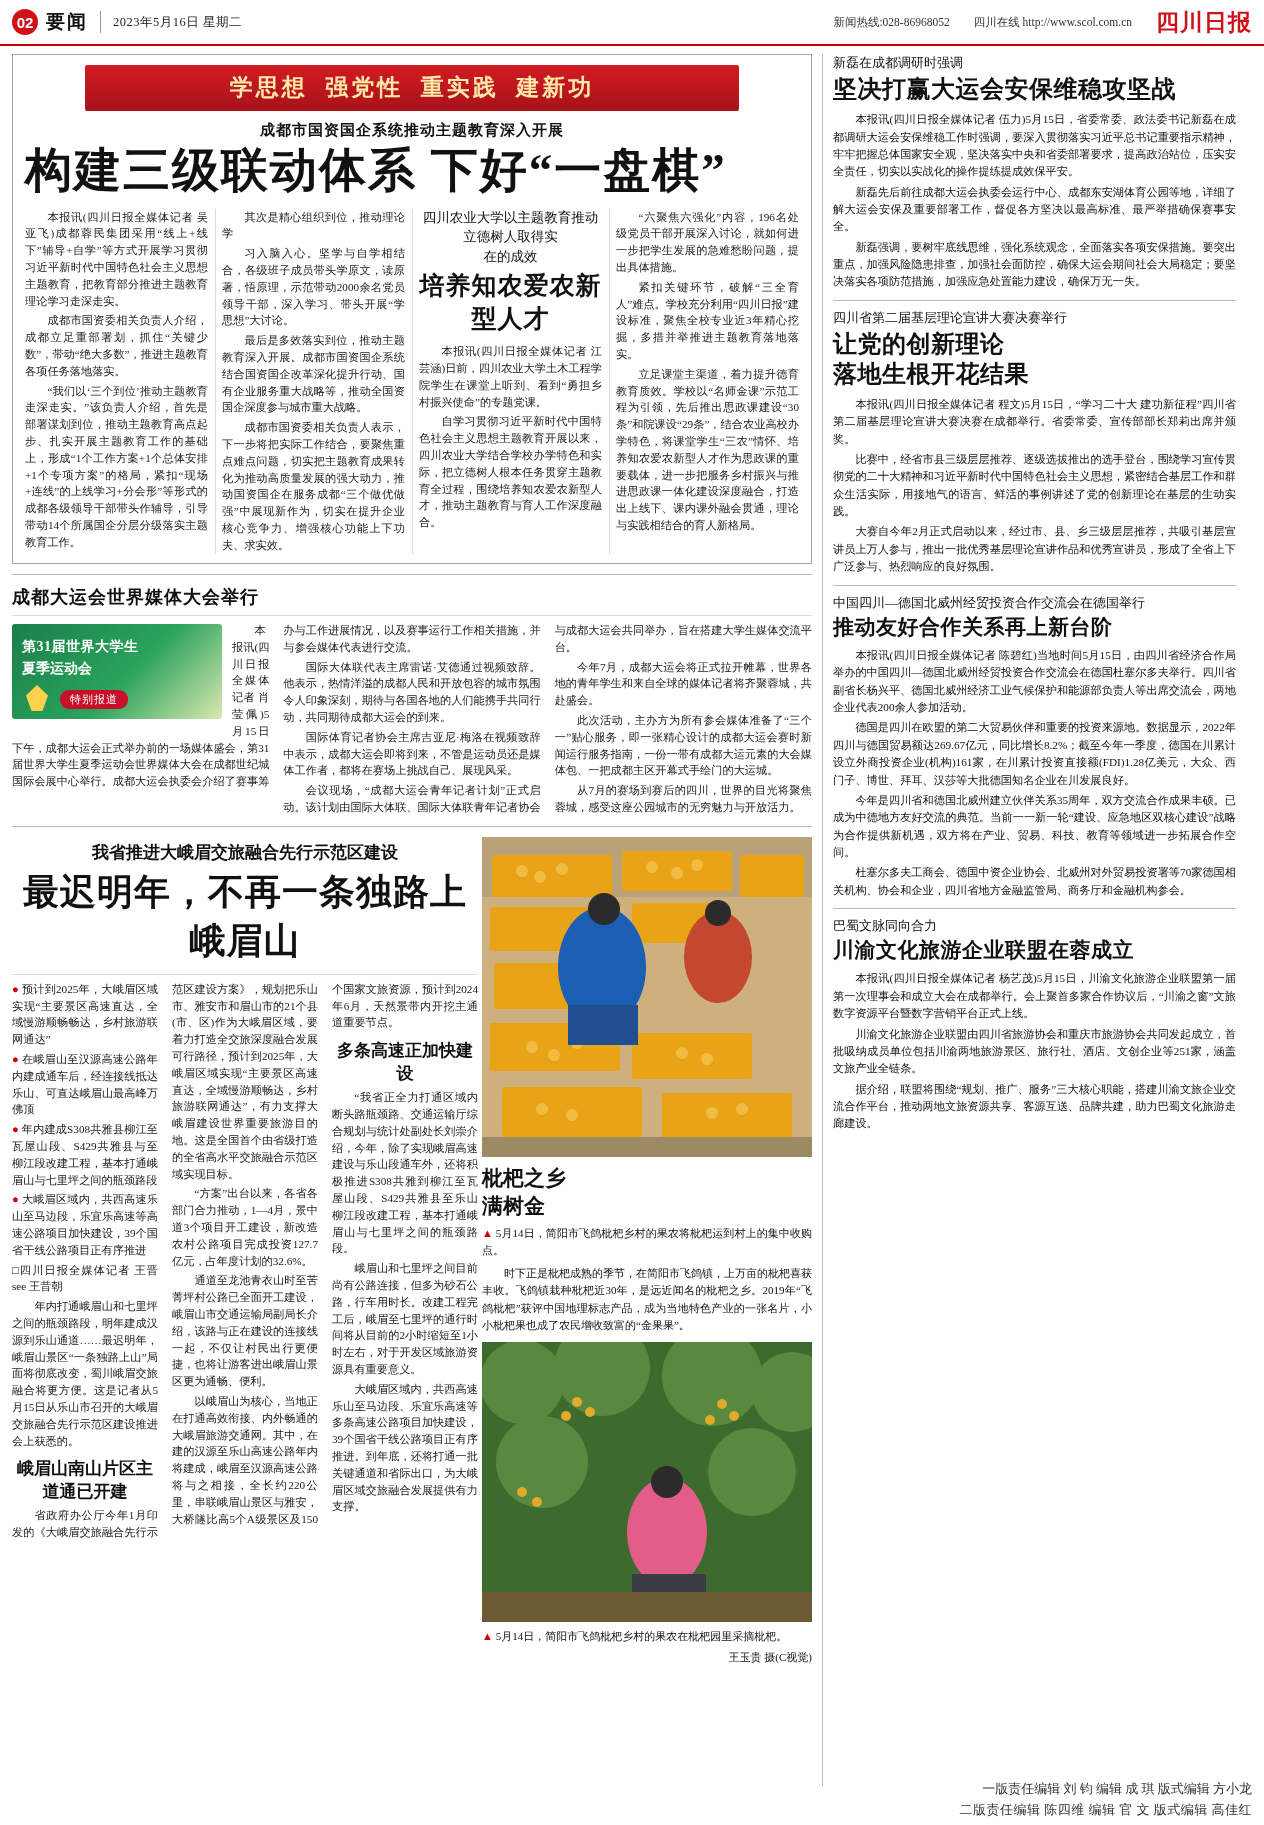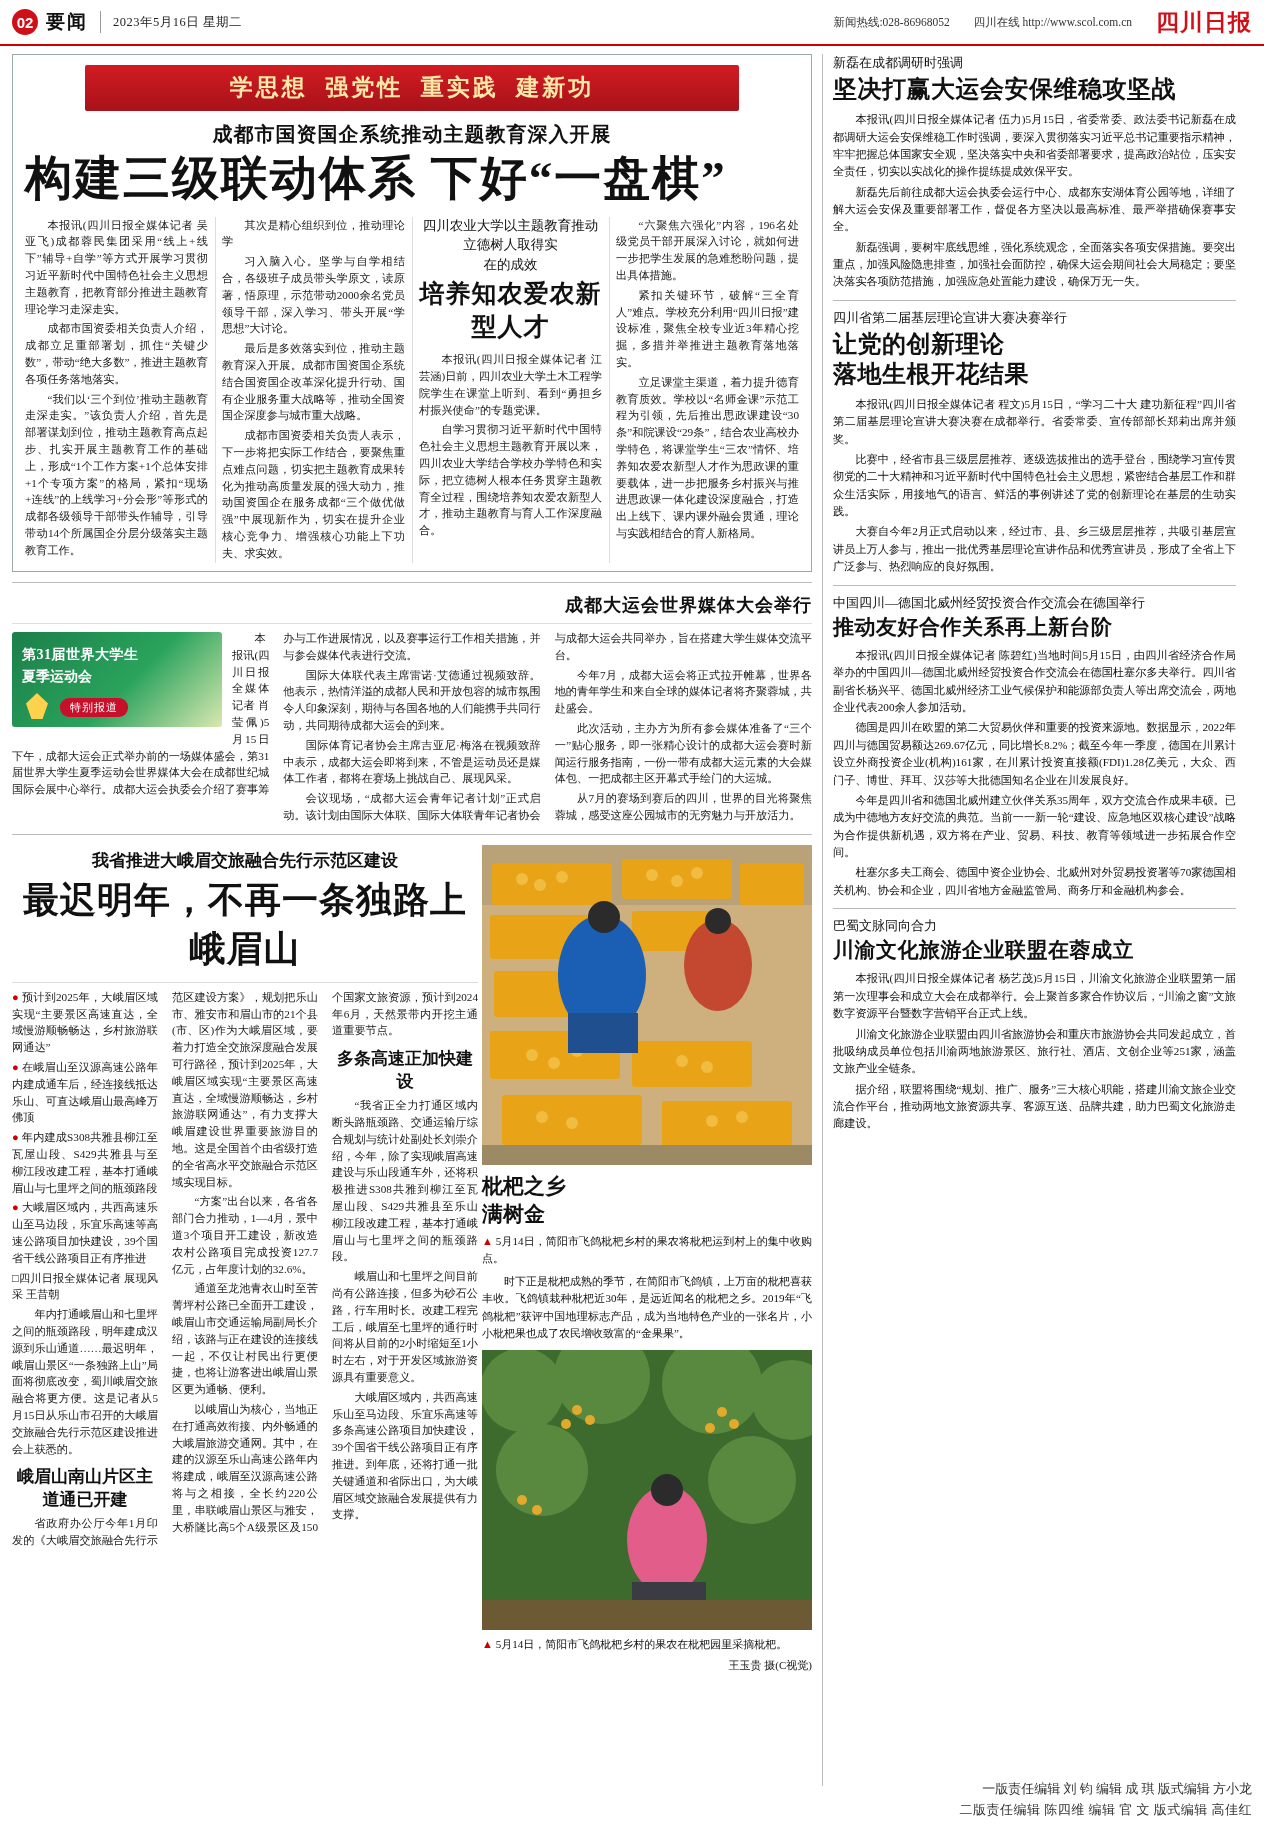--- a/index.html
+++ b/index.html
@@ -60,21 +60,21 @@
     background:linear-gradient(#d21b22,#a8121a);
     color:#fff; text-align:center;
     font-size:23px; font-weight:bold; letter-spacing:3px;
     padding:7px 0 8px 0;
     margin:0 60px 10px 60px;
     border-radius:2px;
     font-family:"Liberation Serif", serif;
   }
   .banner span { color:#ffe9a8; }
   .shoulder {
-    text-align:center; font-size:20px; font-weight:bold;
+    text-align:center; font-size:15px; font-weight:bold;
     letter-spacing:1px; margin-bottom:4px;
   }
   .headline-main {
     text-align:left;
     font-size:47px; font-weight:bold; letter-spacing:2px;
     line-height:1.12; margin:2px 0 12px 0;
   }
   .cols4 { column-count:4; column-gap:14px; column-rule:1px solid #ddd; }
   .cols3 { column-count:3; column-gap:14px; }
   .body-text p {
@@ -84,21 +84,21 @@
     text-indent:2em;
     color:#1a1a1a;
   }
   .sub-shoulder { font-size:13.5px; text-align:center; font-weight:normal; line-height:1.4; margin-bottom:2px;}
   .sub-headline { font-size:25px; font-weight:bold; text-align:center; letter-spacing:1px; margin:2px 0 8px 0;}
 
   .divider { border-top:1px solid #bbb; margin:10px 0; }
   .divider-thin { border-top:1px solid #ddd; margin:6px 0; }
 
   
-  .feature2-shoulder { text-align:right; font-size:18px; font-weight:bold; letter-spacing:1px; margin-top:6px;}
+  .feature2-shoulder { text-align:left; font-size:18px; font-weight:bold; letter-spacing:1px; margin-top:6px;}
   .feature2-head { text-align:center; font-size:40px; font-weight:bold; letter-spacing:2px; margin:4px 0 10px 0;}
 
   .games-logo {
     width:210px; height:95px;
     background:linear-gradient(135deg,#1b7f4a,#2aa35c 55%,#d9e8b0);
     color:#fff; position:relative;
     float:left; margin:2px 10px 6px 0;
     border-radius:3px;
     overflow:hidden;
   }
@@ -222,21 +222,21 @@
         <div class="emei-head">最迟明年，不再一条独路上峨眉山</div>
         <div class="divider-thin"></div>
 
         <div class="cols3 body-text">
           <div class="bullet-list">
             <p>预计到2025年，大峨眉区域实现“主要景区高速直达，全域慢游顺畅畅达，乡村旅游联网通达”</p>
             <p>在峨眉山至汉源高速公路年内建成通车后，经连接线抵达乐山、可直达峨眉山最高峰万佛顶</p>
             <p>年内建成S308共雅县柳江至瓦屋山段、S429共雅县与至柳江段改建工程，基本打通峨眉山与七里坪之间的瓶颈路段</p>
             <p>大峨眉区域内，共西高速乐山至马边段，乐宜乐高速等高速公路项目加快建设，39个国省干线公路项目正有序推进</p>
           </div>
-          <p class="byline" style="text-indent:0;">□四川日报全媒体记者 展现风采 王昔朝</p>
+          <p class="byline" style="text-indent:0;">□四川日报全媒体记者 王晋see 王昔朝</p>
           <p>年内打通峨眉山和七里坪之间的瓶颈路段，明年建成汉源到乐山通道……最迟明年，峨眉山景区“一条独路上山”局面将彻底改变，蜀川峨眉交旅融合将更方便。这是记者从5月15日从乐山市召开的大峨眉交旅融合先行示范区建设推进会上获悉的。</p>
           <div class="sub-h3">峨眉山南山片区主道通已开建</div>
           <p>省政府办公厅今年1月印发的《大峨眉交旅融合先行示范区建设方案》，规划把乐山市、雅安市和眉山市的21个县(市、区)作为大峨眉区域，要着力打造全交旅深度融合发展可行路径，预计到2025年，大峨眉区域实现“主要景区高速直达，全域慢游顺畅达，乡村旅游联网通达”，有力支撑大峨眉建设世界重要旅游目的地。这是全国首个由省级打造的全省高水平交旅融合示范区域实现目标。</p>
           <p>“方案”出台以来，各省各部门合力推动，1—4月，景中道3个项目开工建设，新改造农村公路项目完成投资127.7亿元，占年度计划的32.6%。</p>
           <p>通道至龙池青衣山时至苦菁坪村公路已全面开工建设，峨眉山市交通运输局副局长介绍，该路与正在建设的连接线一起，不仅让村民出行更便捷，也将让游客进出峨眉山景区更为通畅、便利。</p>
           <p>以峨眉山为核心，当地正在打通高效衔接、内外畅通的大峨眉旅游交通网。其中，在建的汉源至乐山高速公路年内将建成，峨眉至汉源高速公路将与之相接，全长约220公里，串联峨眉山景区与雅安，大桥隧比高5个A级景区及150个国家文旅资源，预计到2024年6月，天然景带内开挖主通道重要节点。</p>
           <div class="sub-h3">多条高速正加快建设</div>
           <p>“我省正全力打通区域内断头路瓶颈路、交通运输厅综合规划与统计处副处长刘崇介绍，今年，除了实现峨眉高速建设与乐山段通车外，还将积极推进S308共雅到柳江至瓦屋山段、S429共雅县至乐山柳江段改建工程，基本打通峨眉山与七里坪之间的瓶颈路段。</p>
           <p>峨眉山和七里坪之间目前尚有公路连接，但多为砂石公路，行车用时长。改建工程完工后，峨眉至七里坪的通行时间将从目前的2小时缩短至1小时左右，对于开发区域旅游资源具有重要意义。</p>
           <p>大峨眉区域内，共西高速乐山至马边段、乐宜乐高速等多条高速公路项目加快建设，39个国省干线公路项目正有序推进。到年底，还将打通一批关键通道和省际出口，为大峨眉区域交旅融合发展提供有力支撑。</p>

